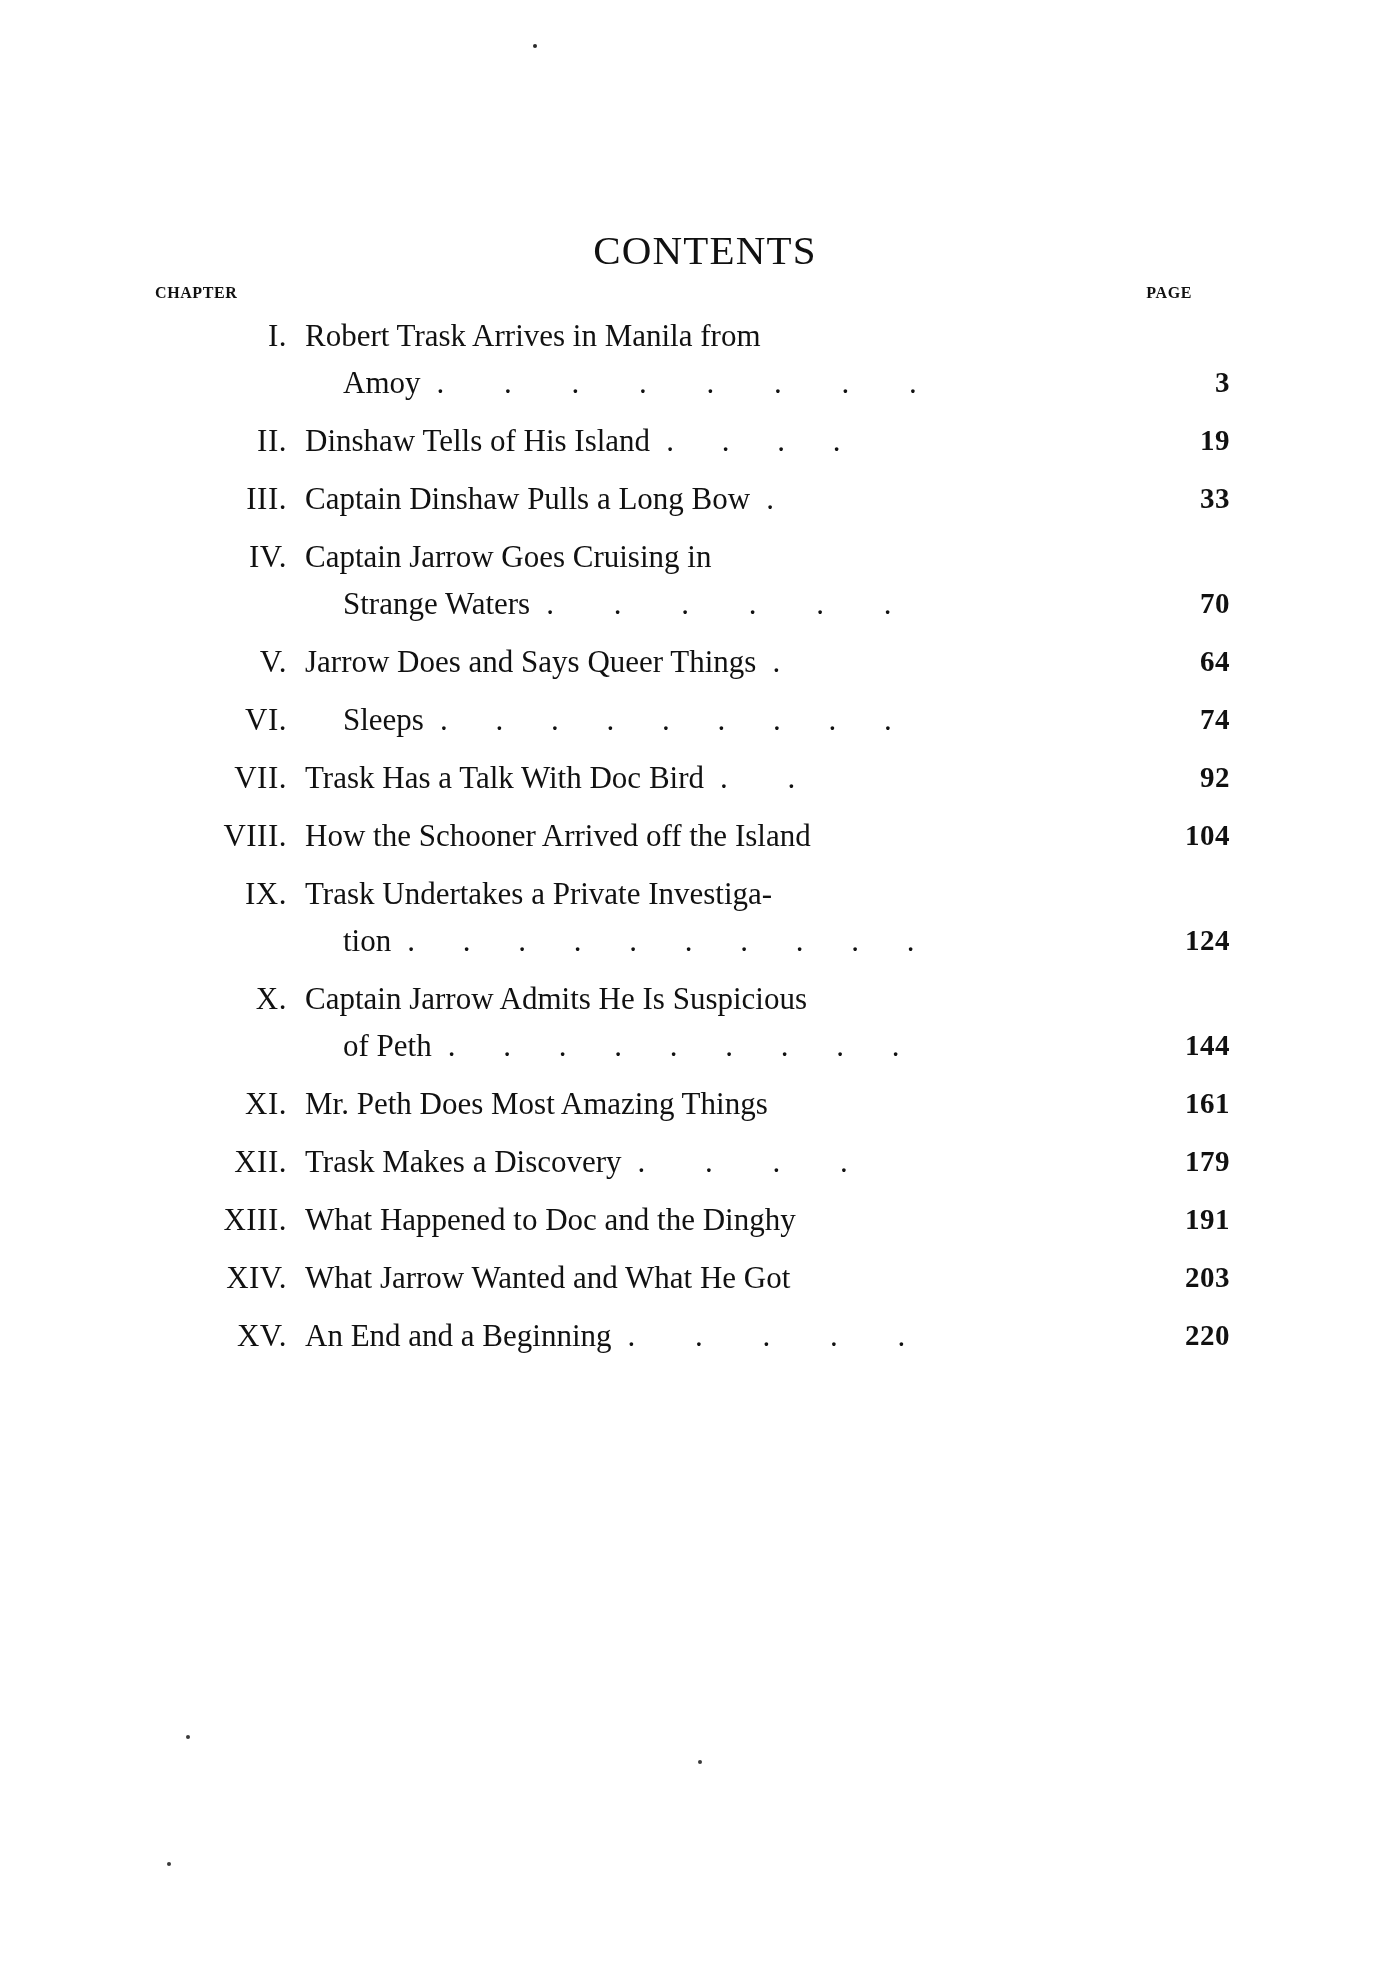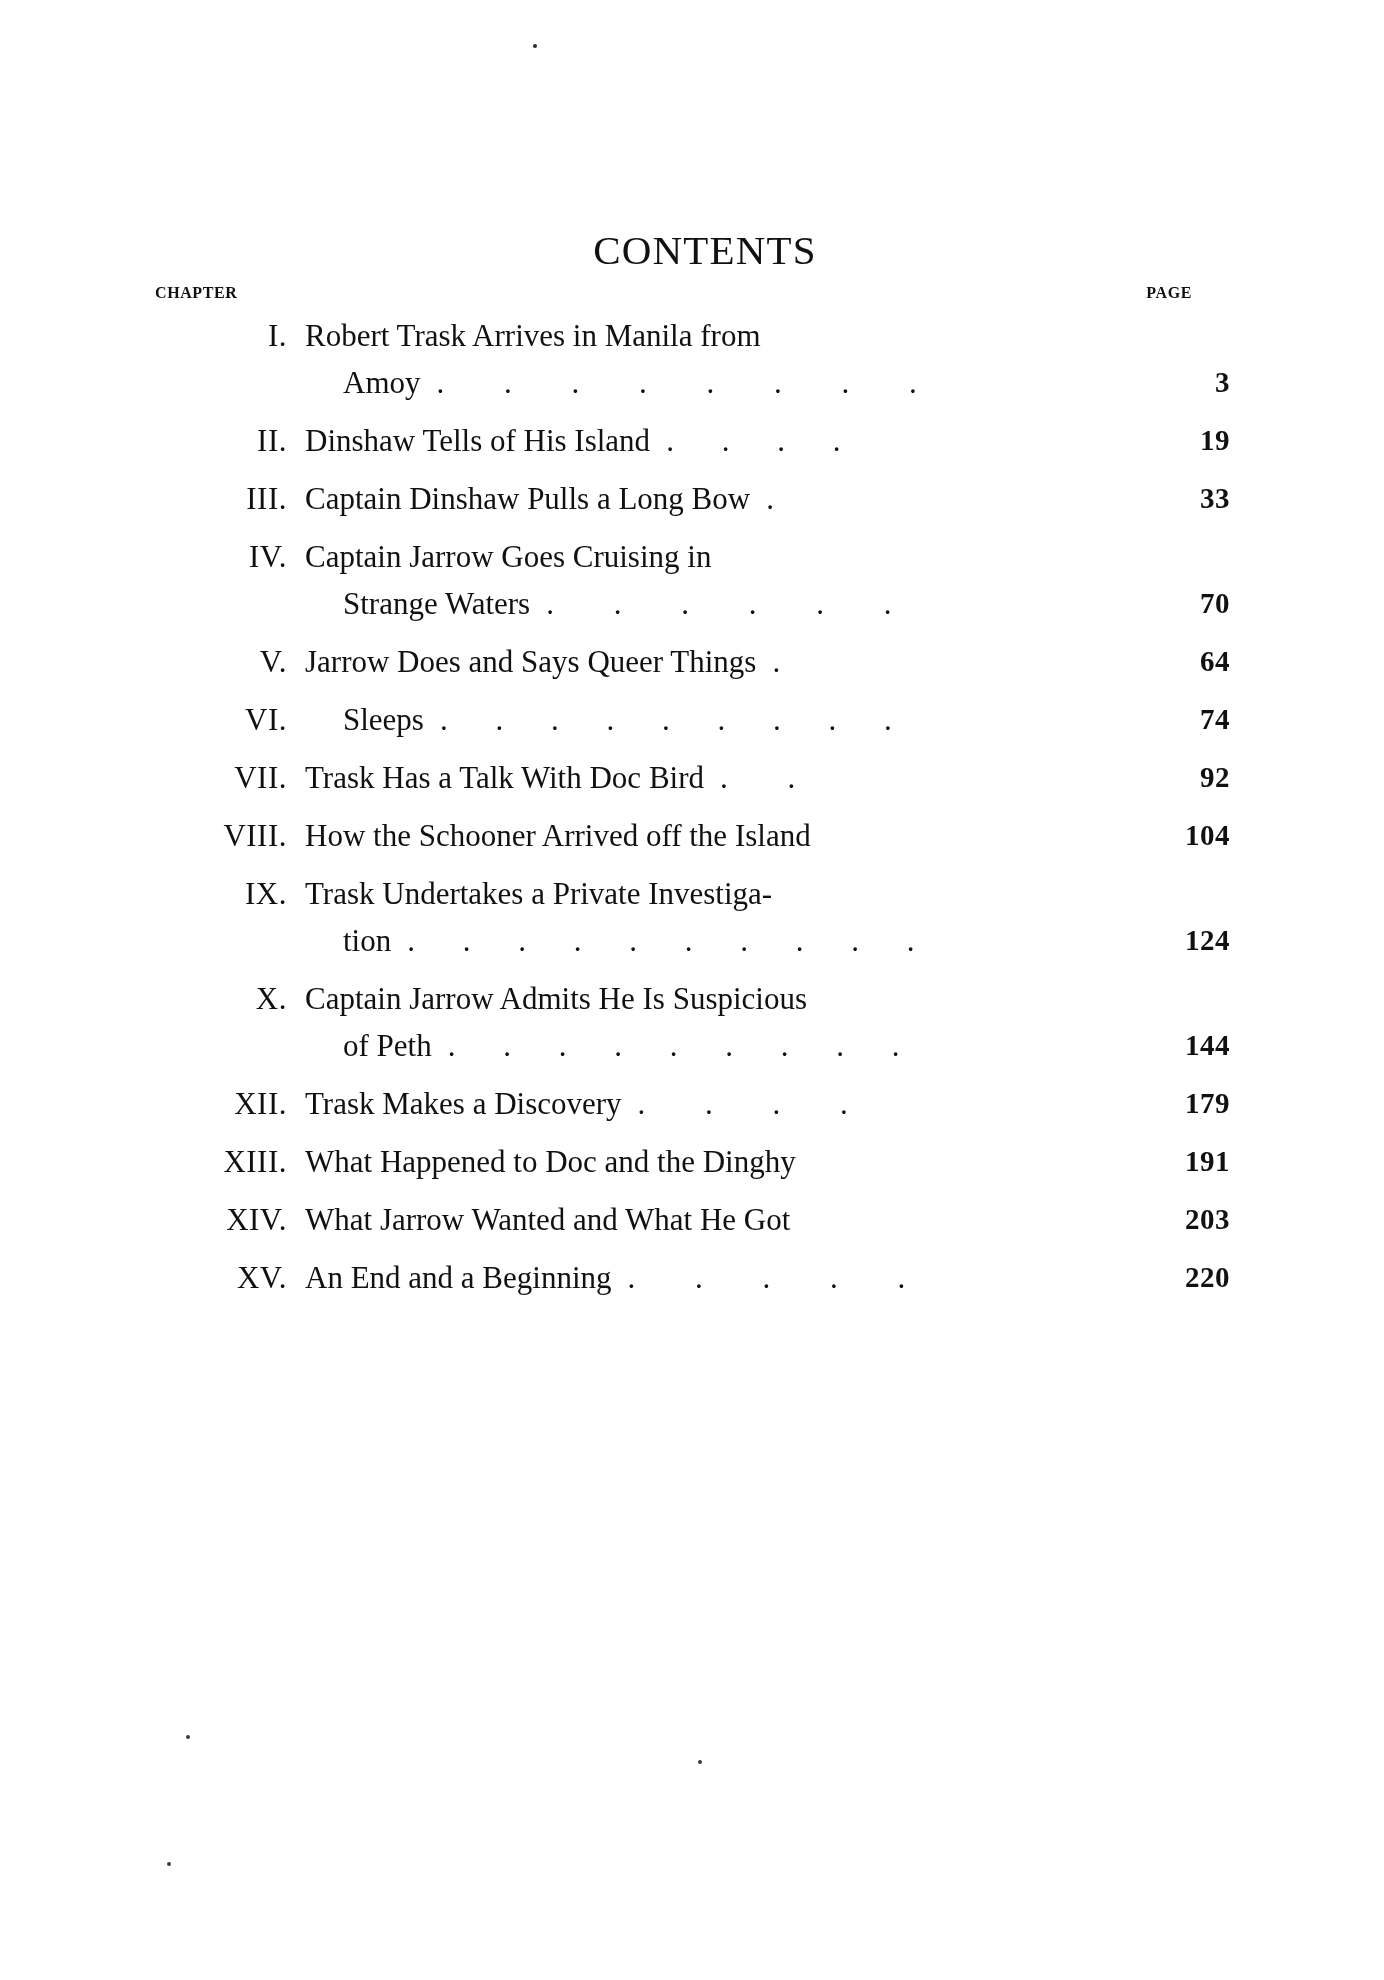--- a/index.html
+++ b/index.html
@@ -284,20 +284,27 @@
         <span class="titlecell">
           <span class="line1">Captain Jarrow Admits He Is Suspicious</span>
           <span class="line2">
             <span>of Peth</span>
             <span class="leaders">. . . . . . . . .</span>
           </span>
         </span>
         <span class="pagenum">144</span>
       </li>
 
+      <li class="toc-row">
+        <span class="num">XI.</span>
+        <span class="titlecell">
+          <span class="line1">Mr.  Peth  Does  Most  Amazing  Things</span>
+        </span>
+        <span class="pagenum">161</span>
+      </li>
 
       <li class="toc-row">
         <span class="num">XII.</span>
         <span class="titlecell">
           <span class="line2" style="padding-left:0">
             <span>Trask Makes a Discovery</span>
             <span class="leaders wide">. . . .</span>
           </span>
         </span>
         <span class="pagenum">179</span>

